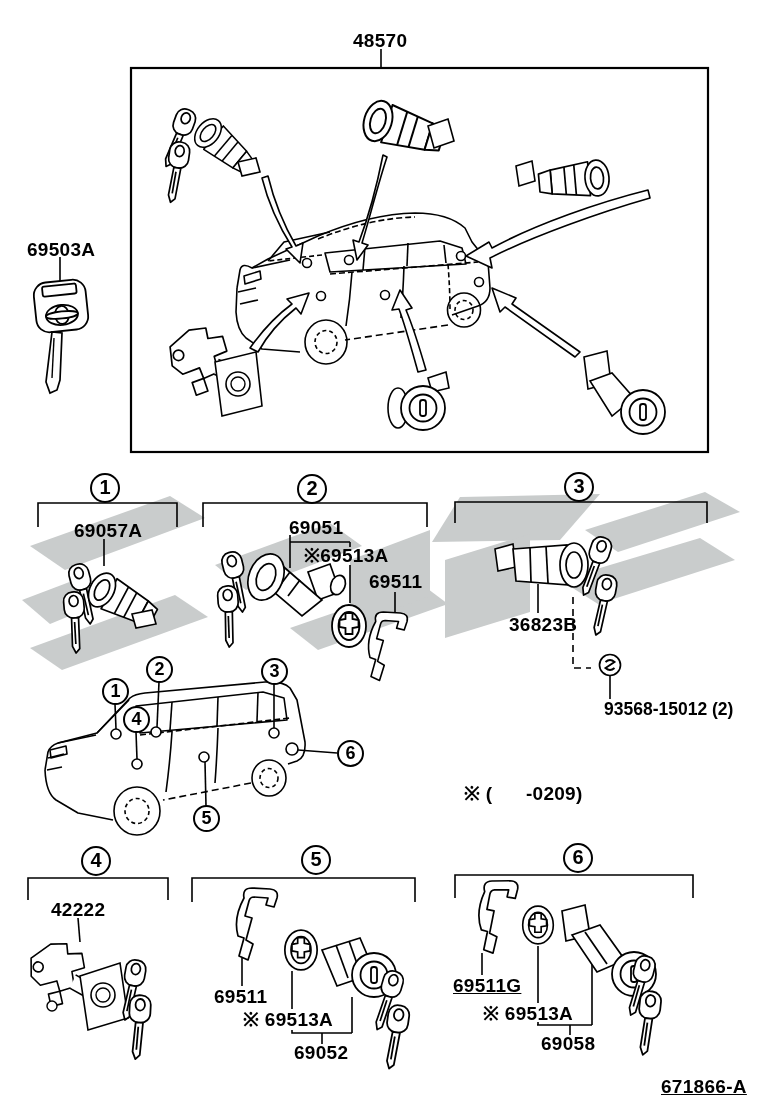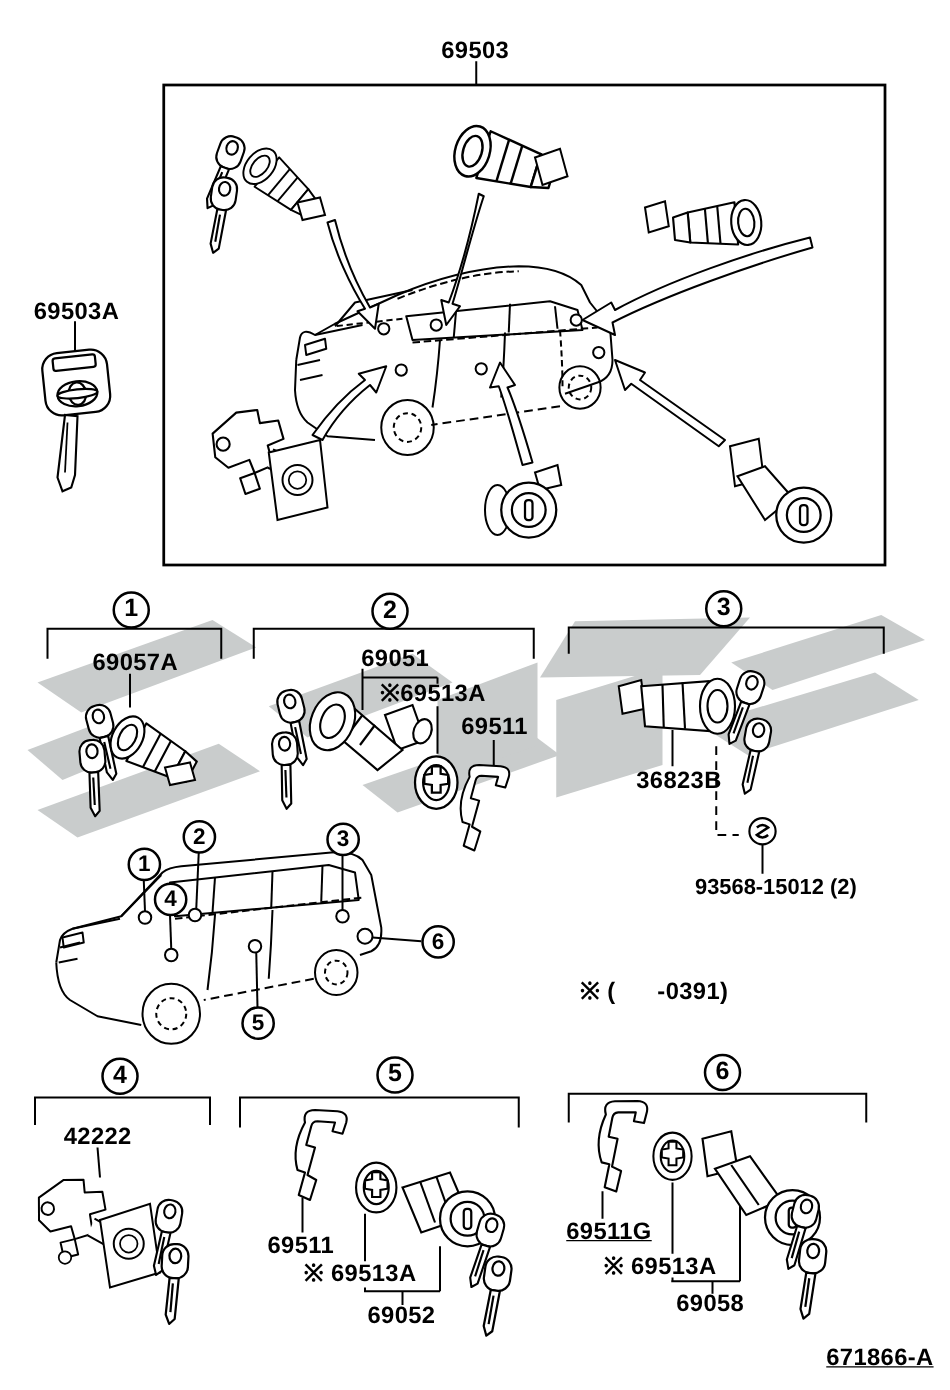--- a/index.html
+++ b/index.html
@@ -1,21 +1,21 @@
 <!DOCTYPE html>
 <html><head>
 <meta charset="utf-8">
 <style>
   html,body{margin:0;padding:0;background:#fff;}
   .page{position:relative;width:760px;height:1112px;background:#fff;overflow:hidden;
         font-family:"Liberation Sans",sans-serif;}
   .art{position:absolute;left:0;top:0;}
   .lbl{position:absolute;font-weight:bold;font-size:19px;line-height:19px;
        letter-spacing:.3px;color:#000;white-space:pre;}
-  .lbl.sm{font-size:17.5px;letter-spacing:0;}
+  .lbl.sm{font-size:17.5px;letter-spacing:0;margin-left:48px;}
   .gnum{position:absolute;box-sizing:border-box;width:30px;height:30px;border:2.4px solid #000;
         border-radius:50%;background:#fff;text-align:center;font-weight:bold;font-size:20px;
         line-height:25px;color:#000;}
   .cnum{position:absolute;box-sizing:border-box;width:27px;height:27px;border:2.2px solid #000;
         border-radius:50%;background:#fff;text-align:center;font-weight:bold;font-size:18px;
         line-height:23px;color:#000;}
 </style>
 </head>
 <body>
 
@@ -297,21 +297,21 @@
   <g fill="#fff" stroke="#000" stroke-width="1.6">
     <circle cx="116" cy="734" r="5"></circle>
     <circle cx="156" cy="732" r="5"></circle>
     <circle cx="274" cy="733" r="5"></circle>
     <circle cx="137" cy="764" r="5"></circle>
     <circle cx="204" cy="757" r="5"></circle>
     <circle cx="292" cy="749" r="6"></circle>
   </g>
 </svg>
 
-<div class="lbl" style="left:353px;top:31px;">69503</div>
+<div class="lbl" style="left:353px;top:31px;">48570</div>
 <div class="lbl" style="left:27px;top:240px;">69503A</div>
 
 <div class="gnum" style="left:90px;top:473px;">1</div>
 <div class="gnum" style="left:297px;top:474px;">2</div>
 <div class="gnum" style="left:564px;top:472px;">3</div>
 <div class="gnum" style="left:81px;top:846px;">4</div>
 <div class="gnum" style="left:301px;top:845px;">5</div>
 <div class="gnum" style="left:563px;top:843px;">6</div>
 
 <div class="lbl" style="left:74px;top:521px;text-align:right;">69057A</div>
@@ -321,21 +321,21 @@
 <div class="lbl" style="left:509px;top:615px;">36823B</div>
 <div class="lbl sm" style="left:556px;top:700px;">93568-15012 (2)</div>
 <div class="lbl" style="left:51px;top:900px;">42222</div>
 <div class="lbl" style="left:214px;top:987px;">69511</div>
 <div class="lbl" style="left:243px;top:1010px;">※ 69513A</div>
 <div class="lbl" style="left:294px;top:1043px;">69052</div>
 <div class="lbl" style="left:453px;top:976px;text-decoration:underline;">69511G</div>
 <div class="lbl" style="left:483px;top:1004px;">※ 69513A</div>
 <div class="lbl" style="left:541px;top:1034px;">69058</div>
 
-<div class="lbl" style="left:464px;top:784px;">※ (      -0391)</div>
+<div class="lbl" style="left:464px;top:784px;">※ (      -0209)</div>
 <div class="lbl" style="left:661px;top:1077px;text-decoration:underline;">671866-A</div>
 
 <div class="cnum" style="left:102px;top:678px;">1</div>
 <div class="cnum" style="left:146px;top:656px;">2</div>
 <div class="cnum" style="left:261px;top:658px;">3</div>
 <div class="cnum" style="left:123px;top:706px;">4</div>
 <div class="cnum" style="left:193px;top:805px;">5</div>
 <div class="cnum" style="left:337px;top:740px;">6</div>
 
 </div>

